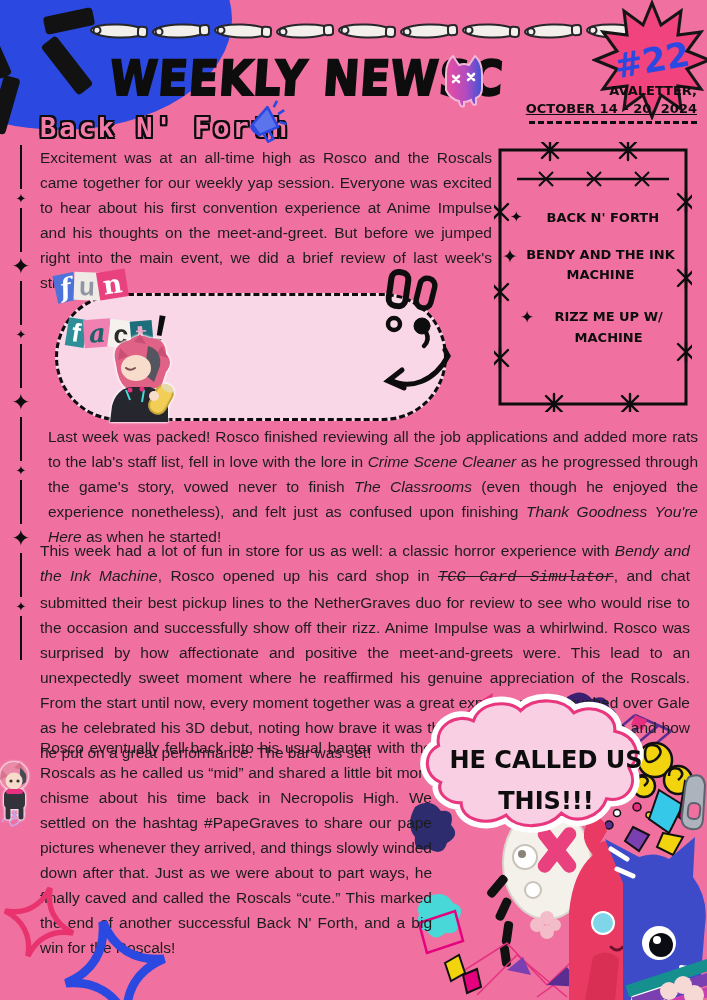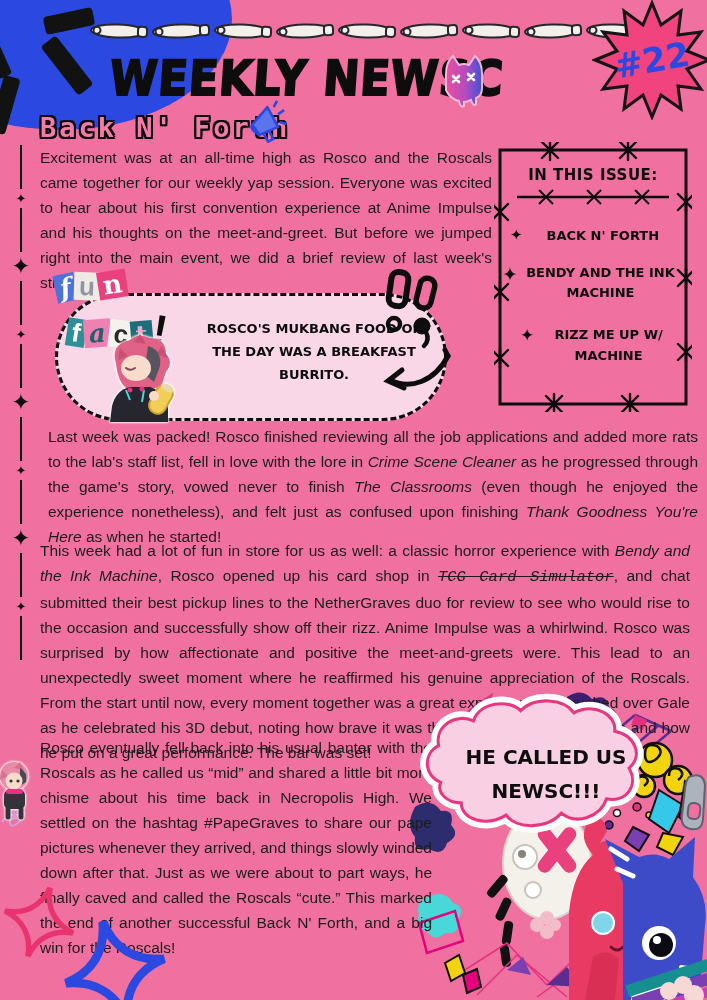--- a/index.html
+++ b/index.html
@@ -73,21 +73,21 @@
   .ransom .L6{background:#F5F2EE;color:#2b2b2b;transform:rotate(5deg);}
   .ransom .L7{background:#1C6F7A;color:#F3A8C9;transform:rotate(-7deg);font-family:"DejaVu Serif",serif;}
   .ransom .L8{background:transparent;color:#0c0c0c;font-size:42px;transform:rotate(8deg);padding:0 2px;}
   .mascot{left:96px;top:330px;z-index:5;filter:drop-shadow(0 0 1px #fff) drop-shadow(0 0 1px #fff);}
   .interrobang{left:378px;top:266px;z-index:2;}
   .fact-arrow{left:382px;top:348px;z-index:2;}
 
   
   .bubble{left:412px;top:692px;z-index:3;}
   .bubble-text{left:440px;top:740px;width:212px;text-align:center;font-family:"DejaVu Sans",sans-serif;
-               font-weight:bold;font-size:20px;line-height:1.7;color:#0d0d0d;z-index:4;}
+               font-weight:bold;font-size:24px;line-height:1.7;color:#0d0d0d;z-index:4;}
 
   
   .collage{right:0;top:685px;z-index:1;}
   .chibi{left:-6px;top:760px;z-index:2;filter:drop-shadow(0 0 1px #fff) drop-shadow(0 0 1px #fff);}
   .scribble{left:0;top:796px;z-index:1;}
   .pink-spark{left:0px;top:876px;z-index:2;}
   .blue-spark{left:50px;top:916px;z-index:2;}
 </style>
 </head>
 <body>
@@ -164,20 +164,25 @@
           <stop offset="1" stop-color="#3B53D8"></stop>
     </linearGradient>
       </defs>
     <path d="M6,22 Q6,10 13,4 L19,13 Q24,11 29,13 L35,4 Q42,10 42,22 L42,36 Q42,44 36,46 L36,52 Q33,55 31,48 Q27,50 24,50 L24,54 Q20,56 19,49 Q10,47 6,38 Z" fill="url(#catg)" stroke="#F3B8D8" stroke-width="2"></path>
     <g stroke="#fff" stroke-width="2.6" stroke-linecap="round">
       <path d="M13,24 L19,30 M19,24 L13,30"></path>
       <path d="M28,22 L34,28 M34,22 L28,28"></path>
     </g>
   </svg>
 
+  <div class="abs masthead">
+    <div>AVALETTER,</div>
+    <div class="date">OCTOBER 14 – 20, 2024</div>
+    <div class="dash"></div>
+  </div>
 
   <div class="abs section-title">Back N' Forth</div>
   <svg class="abs megaphone" width="46" height="44" viewBox="0 0 46 44">
     <g transform="rotate(-18 23 22)" stroke="#2B49E0" stroke-width="2.6" fill="none" stroke-linejoin="round">
       <path d="M8,20 L28,8 L32,30 L12,32 Z" fill="#5B74EC"></path>
       <path d="M8,20 Q4,24 12,32"></path>
       <path d="M16,32 L18,41 L24,40 L22,31"></path>
       <path d="M34,10 L39,5 M36,18 L43,16 M35,26 L41,30"></path>
     </g>
   </svg>
@@ -212,21 +217,20 @@
         <path d="M-2,142 L14,158 M14,142 L-2,158 M6,140 L6,160"></path>
         <path d="M-2,208 L14,224 M14,208 L-2,224 M6,206 L6,226"></path>
         <path d="M184,52 L200,68 M200,52 L184,68 M192,50 L192,70"></path>
         <path d="M184,128 L200,144 M200,128 L184,144 M192,126 L192,146"></path>
         <path d="M184,202 L200,218 M200,202 L184,218 M192,200 L192,220"></path>
         <path d="M52,254 L68,270 M68,254 L52,270 M60,252 L60,272"></path>
         <path d="M128,254 L144,270 M144,254 L128,270 M136,252 L136,272"></path>
       </g>
     </svg>
     <div class="issue-inner">
-      <div class="issue-title">IN THIS ISSUE:</div>
       <svg width="152" height="16" viewBox="0 0 152 16" style="margin:5px auto 0">
         <path d="M0,8 H152" stroke="#0d0d0d" stroke-width="2.6"></path>
         <g stroke="#0d0d0d" stroke-width="2">
           <path d="M22,1 L36,15 M36,1 L22,15"></path>
           <path d="M70,1 L84,15 M84,1 L70,15"></path>
           <path d="M118,1 L132,15 M132,1 L118,15"></path>
         </g>
       </svg>
       <div class="issue-item">
         <span class="bullet" style="font-size:15px">✦</span>
@@ -237,21 +241,20 @@
         <span class="lbl">BENDY AND THE INK MACHINE</span>
       </div>
       <div class="issue-item" style="margin-top:22px">
         <span class="bullet" style="font-size:17px;margin-left:10px">✦</span>
         <span class="lbl">RIZZ ME UP W/ MACHINE</span>
       </div>
     </div>
   </div>
 
   <div class="abs pill"></div>
-  <div class="abs fact-text">ROSCO'S MUKBANG FOOD OF THE DAY WAS A BREAKFAST BURRITO.</div>
   <div class="abs ransom r1"><span class="L1">f</span><span class="L2">u</span><span class="L3">n</span></div>
   <div class="abs ransom r2"><span class="L4">f</span><span class="L5">a</span><span class="L6">c</span><span class="L7">t</span><span class="L8">!</span></div>
 
   <svg class="abs mascot" width="86" height="92" viewBox="0 0 86 92">
     <path d="M20,34 Q14,14 34,10 Q42,2 54,8 Q70,8 70,24 Q78,32 70,42 L66,54 Q60,60 54,58 L30,58 Q22,52 20,34 Z" fill="#E06287"></path>
     <path d="M24,18 L32,26 L22,30 Z M44,4 L50,14 L38,12 Z M66,16 L72,28 L60,24 Z" fill="#C94F75"></path>
     <path d="M52,16 Q66,20 64,36 L58,52 L48,44 Z" fill="#55555F"></path>
     <ellipse cx="40" cy="38" rx="15" ry="13" fill="#F8DCCB"></ellipse>
     <path d="M30,38 q4,3.5 9,0" stroke="#7c4a50" stroke-width="2" fill="none" stroke-linecap="round"></path>
     <path d="M16,76 Q20,60 34,57 L54,57 Q70,62 72,78 L72,92 L14,92 Z" fill="#26262E"></path>
@@ -288,21 +291,21 @@
   <div class="abs para p3"><span>This week had a lot of fun in store for us as well: a classic horror experience with </span><span class="it">Bendy and the Ink Machine</span><span>, Rosco opened up his card shop in </span><span class="st">TCG Card Simulator</span><span>, and chat submitted their best pickup lines to the NetherGraves duo for review to see who would rise to the occasion and successfully show off their rizz. Anime Impulse was a whirlwind. Rosco was surprised by how affectionate and positive the meet-and-greets were. This lead to an unexpectedly sweet moment where he reaffirmed his genuine appreciation of the Roscals. From the start until now, every moment together was a great experience. He gushed over Gale as he celebrated his 3D debut, noting how brave it was that he was the first to go up and how he put on a great performance. The bar was set!</span></div>
 
   <div class="abs para p4">Rosco eventually fell back into his usual banter with the Roscals as he called us “mid” and shared a little bit more chisme about his time back in Necropolis High. We settled on the hashtag #PapeGraves to share our pape pictures whenever they arrived, and things slowly winded down after that. Just as we were about to part ways, he finally caved and called the Roscals “cute.” This marked the end of another successful Back N' Forth, and a big win for the Roscals!</div>
 
   <svg class="abs bubble" width="256" height="148" viewBox="0 0 250 140">
     <path id="cl" d="M28,86 C12,80 10,58 26,50 C22,30 44,18 60,26 C66,8 94,4 106,16 C120,2 148,4 158,18 C178,8 200,20 198,36 C218,40 226,60 212,72 C222,90 208,106 190,102 C184,120 160,128 146,116 C132,132 102,132 92,118 C72,130 48,122 48,106 C34,106 24,96 28,86 Z" fill="none" stroke="#fff" stroke-width="14" stroke-linejoin="round"></path>
     <path d="M28,86 C12,80 10,58 26,50 C22,30 44,18 60,26 C66,8 94,4 106,16 C120,2 148,4 158,18 C178,8 200,20 198,36 C218,40 226,60 212,72 C222,90 208,106 190,102 C184,120 160,128 146,116 C132,132 102,132 92,118 C72,130 48,122 48,106 C34,106 24,96 28,86 Z" fill="#F9CFE3" stroke="#E8377F" stroke-width="3"></path>
   </svg>
   <div class="abs bubble-text">
     <div>HE CALLED US</div>
-    <div>NEWSC!!!</div>
+    <div>THIS!!!</div>
   </div>
 
   <svg class="abs collage" width="310" height="315" viewBox="0 0 310 315">
     <path d="M80,18 L96,8 L93,26 Z M80,18 L68,28 L84,31 Z" fill="#E5317F"></path>
     <path d="M170,12 Q185,2 195,14 Q210,8 212,22 Q225,28 215,38 Q220,50 205,48 Q195,58 185,48 Q170,52 172,38 Q160,30 170,12 Z" fill="#3B2070"></path>
     <g stroke="#5B2D91" stroke-width="2.5" fill="none">
       <path d="M160,95 L238,30 M172,100 L250,35 M184,106 L262,40 M196,111 L274,46"></path>
       <path d="M160,95 L196,111 M238,30 L274,46"></path>
     </g>
     <path d="M238,30 L250,35 L246,45 L234,40 Z" fill="#E5317F"></path>

